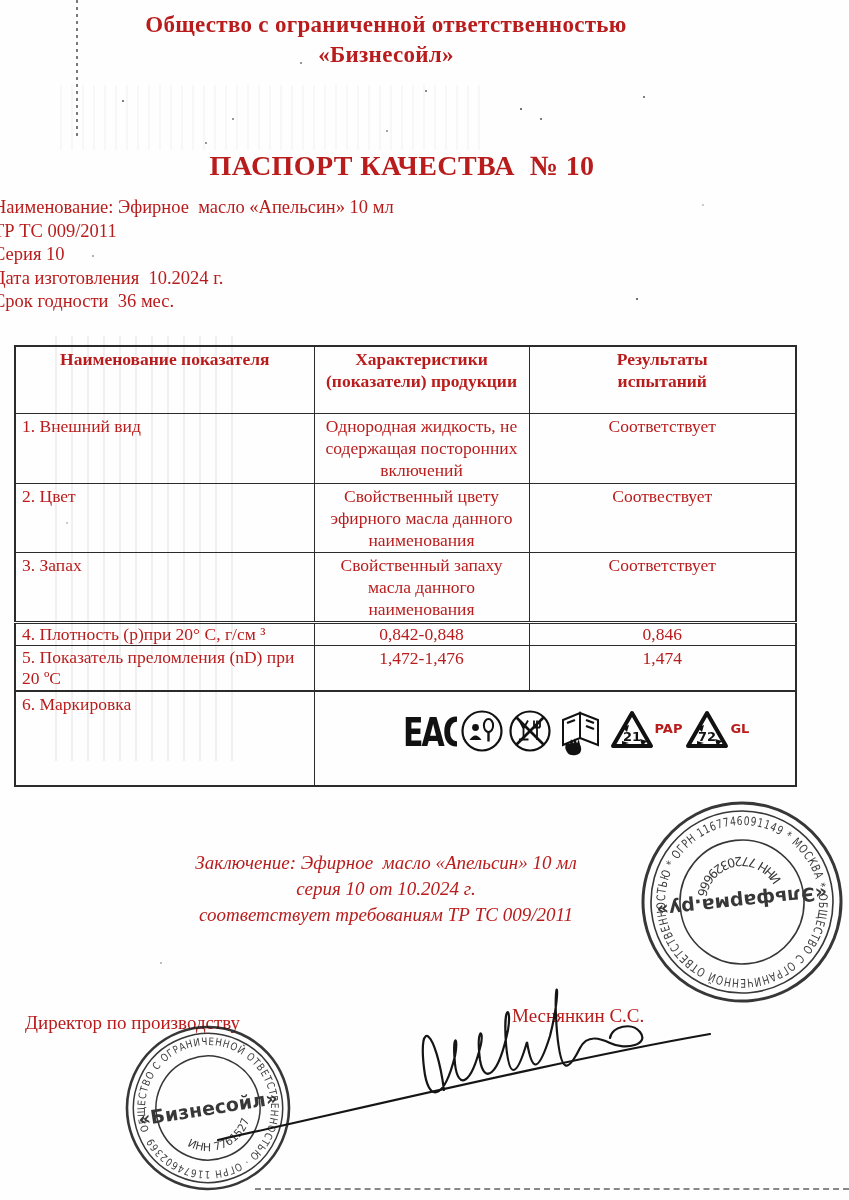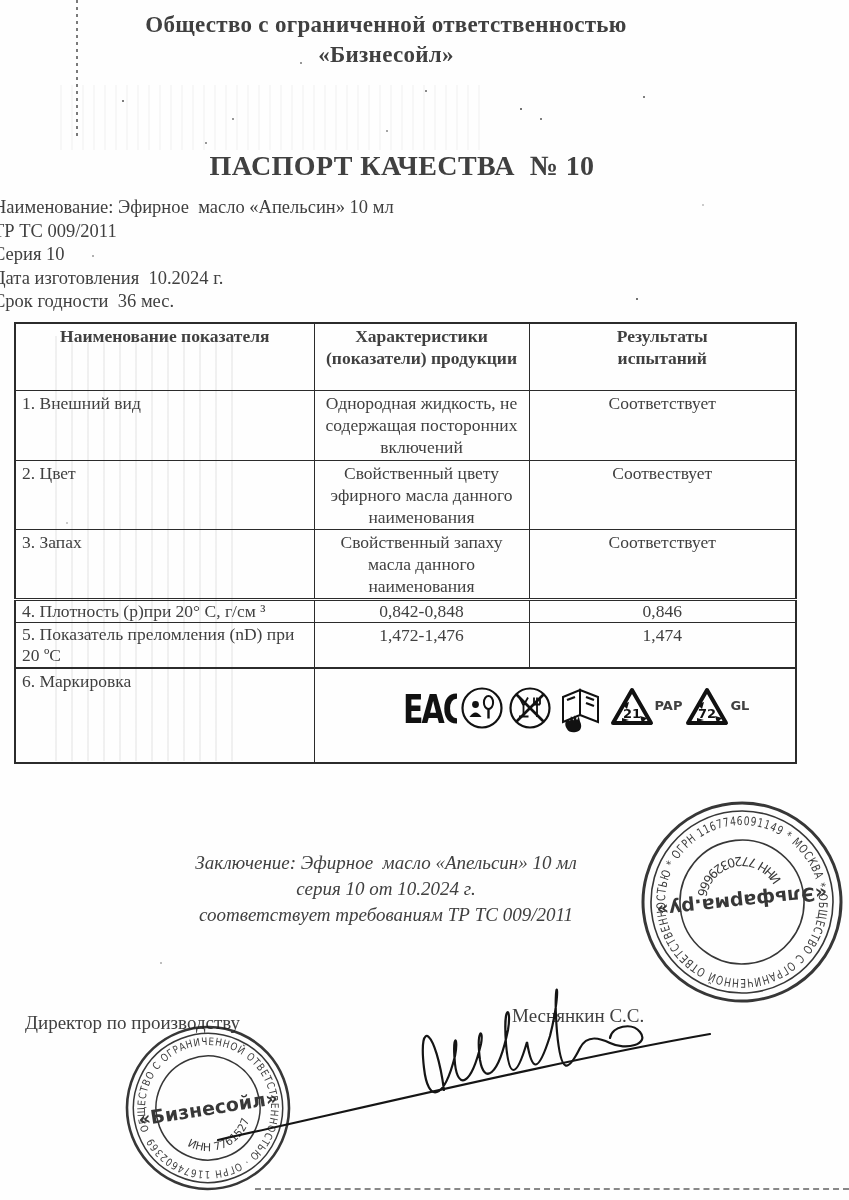--- a/index.html
+++ b/index.html
@@ -1,30 +1,30 @@
 <!DOCTYPE html>
 <html lang="ru"><head>
 <meta charset="utf-8">
 <style>
   html,body{margin:0;padding:0;background:#ffffff;}
   .page{
     position:relative;width:849px;height:1200px;overflow:hidden;
-    background:#fefefe;color:#404040;
+    background:#fefefe;color:#b91c1c;
     font-family:"Liberation Serif", serif;
   }
   .pre{white-space:pre-wrap;}
   
   .company{position:absolute;left:0;top:10px;width:772px;text-align:center;
     font-weight:bold;font-size:23px;line-height:30px;letter-spacing:.3px;}
   .doc-title{position:absolute;left:12px;top:150px;width:780px;text-align:center;
     font-weight:bold;font-size:28px;letter-spacing:.4px;}
   
   .meta{position:absolute;left:-7px;top:196px;font-size:18.5px;line-height:23.5px;}
   
-  table.qc{position:absolute;left:14px;top:322px;width:781px;
+  table.qc{position:absolute;left:14px;top:345px;width:781px;
     border-collapse:collapse;table-layout:fixed;
     font-size:17.5px;line-height:22px;padding-left:32px;}
   table.qc td,table.qc th{border:1px solid #2b2b2b;vertical-align:top;padding:1px 6px;}
   table.qc{border:2px solid #2b2b2b;}
   th.h{font-weight:bold;text-align:center;padding-top:4px;}
   td.c1{text-align:left;padding-left:8px;}
   td.c2,td.c3{text-align:center;}
   tr.r4 td{border-top:3px double #2b2b2b;}
   tr.r6 td{border-top:2px solid #2b2b2b;}
   .hdr-narrow{display:inline-block;max-width:150px;}

